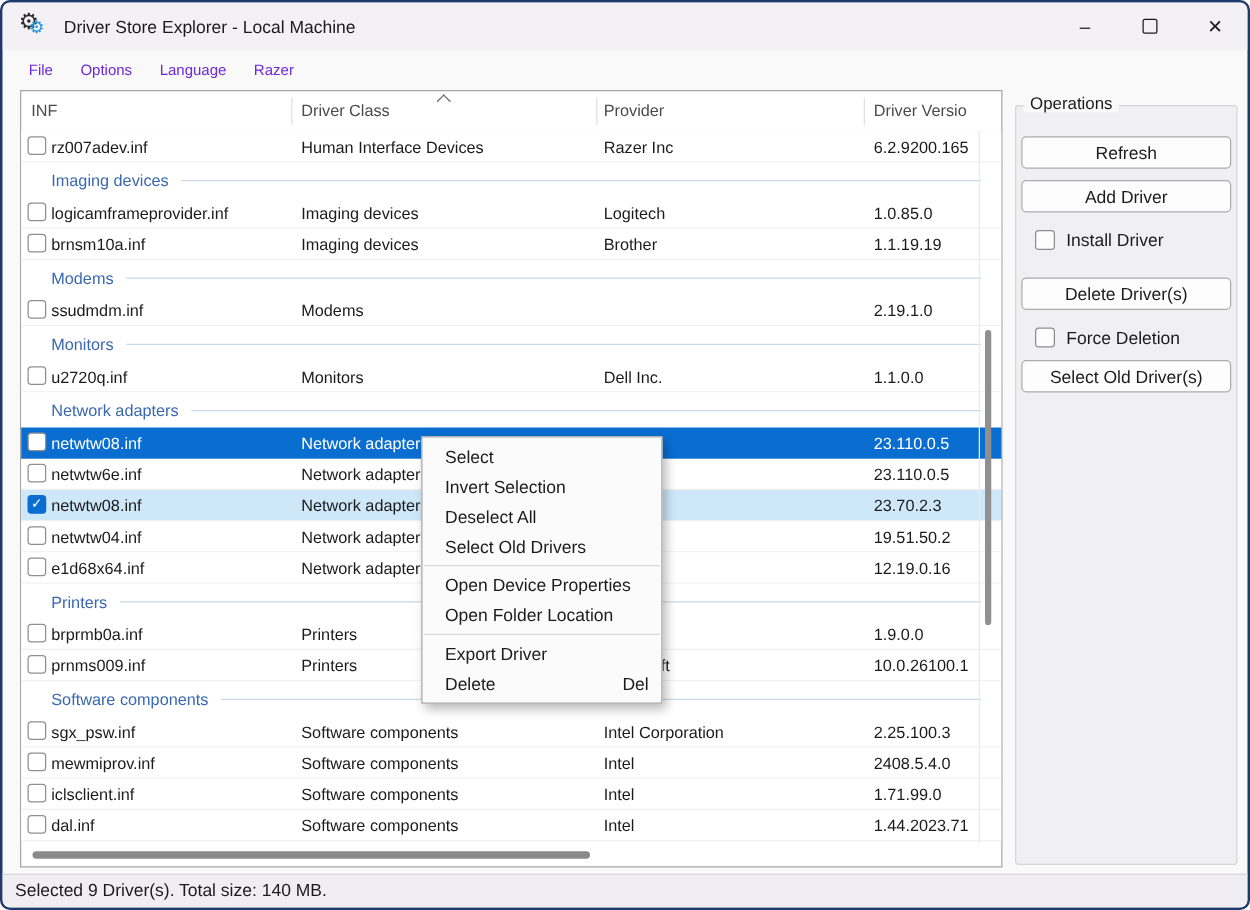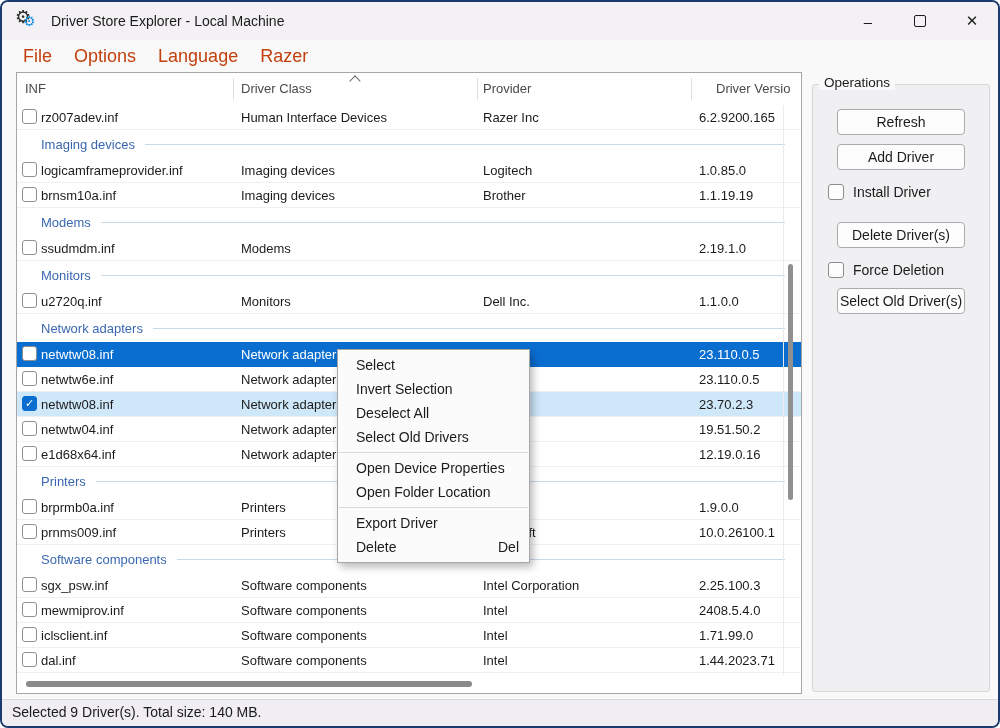--- a/index.html
+++ b/index.html
@@ -12,28 +12,28 @@
   .app-icon{position:relative;margin-left:14px;width:24px;height:24px;}
   .gear-dark{position:absolute;left:-1px;top:-3px;font-size:18px;color:#2d2d2d;}
   .gear-blue{position:absolute;left:7px;top:4px;font-size:14px;color:#1f96e0;}
   .title{margin-left:11px;font-size:14px;color:#1b1b1b;}
   .win-controls{margin-left:auto;display:flex;height:100%;}
   .win-btn{width:52px;display:flex;align-items:center;justify-content:center;font-size:15px;color:#1b1b1b;}
   .max-glyph{width:10px;height:10px;border:1.3px solid #1b1b1b;border-radius:2px;display:inline-block;}
 
   
   .menubar{position:absolute;top:38px;left:10px;height:32px;display:flex;align-items:center;}
-  .menu-item{padding:4px 11px;font-size:18px;color:#c2410c;}
+  .menu-item{padding:4px 11px;font-size:12px;color:#6d28d9;}
 
   
   .list-panel{position:absolute;left:14px;top:70px;width:786px;height:622px;background:#ffffff;
     border:1px solid #a6a6a6;box-sizing:border-box;}
   .grid-header{position:relative;height:32px;border-bottom:1px solid #e3e3e3;font-size:13px;color:#4a4a4a;}
   .hcol{position:absolute;top:8px;white-space:nowrap;}
-  .h-inf{left:8px;}.h-class{left:224px;}.h-provider{left:466px;}.h-version{left:682px;margin-left:17px;}
+  .h-inf{left:8px;}.h-class{left:224px;}.h-provider{left:466px;}.h-version{left:682px;}
   .hsep{position:absolute;top:5px;height:22px;width:1px;background:#e0e0e0;}
   .sep1{left:216px;}.sep2{left:460px;}.sep3{left:674px;}
   .sort-arrow{position:absolute;left:334px;top:4px;width:7px;height:7px;
     border-left:1.3px solid #6b6b6b;border-top:1.3px solid #6b6b6b;transform:rotate(45deg);}
   .grid-body{position:absolute;top:32px;left:0;right:0;}
   .grid-row{position:relative;height:25px;border-bottom:1px solid #f0f0f0;background:#fff;
     font-size:13px;color:#1b1b1b;box-sizing:border-box;}
   .grid-row.selected{background:var(--accent-blue,#0a6ed1);color:#ffffff;border-bottom-color:var(--accent-blue,#0a6ed1);}
   .grid-row.hl{background:var(--checked-row,#cfe8f9);}
   .cb{position:absolute;left:5px;top:4px;width:15px;height:15px;border:1px solid #8f8f8f;border-radius:3px;
@@ -65,21 +65,21 @@
     border-radius:3px;background:#f0eff1;box-sizing:border-box;}
   .ops-legend{position:absolute;top:-10px;left:6px;padding:0 5px;font-size:13.5px;color:#1b1b1b;
     background:var(--content-bg,#faf9fa);}
   #ops-controls{padding-top:24px;}
   #ops-controls>div:nth-child(2){margin-top:9px;}
   #ops-controls>div:nth-child(3){margin-top:12px;}
   #ops-controls>div:nth-child(4){margin-top:20px;}
   #ops-controls>div:nth-child(5){margin-top:12px;}
   #ops-controls>div:nth-child(6){margin-top:8px;}
   #ops-controls>div:nth-child(7){margin-top:9px;}
-  .op-btn{margin:0 auto;width:128px;height:26px;background:#fdfdfd;border:1px solid #ababab;border-radius:4px;
+  .op-btn{margin:0 auto;width:168px;height:26px;background:#fdfdfd;border:1px solid #ababab;border-radius:4px;
     font-size:14px;color:#1b1b1b;text-align:center;line-height:24px;box-sizing:border-box;}
   .op-check{display:flex;align-items:center;margin-left:15px;height:20px;font-size:14px;color:#1b1b1b;}
   .op-check .box{width:16px;height:16px;border:1px solid #8d8d8d;border-radius:3px;background:#fdfdfd;
     margin-right:9px;box-sizing:border-box;flex:none;}
 
   
   .statusbar{position:absolute;left:0;right:0;bottom:0;height:26px;background:var(--status-bg,#f0eef2);
     border-top:1px solid #d8d7d9;font-size:14px;line-height:25px;padding-left:10px;color:#1b1b1b;}
 </style>
 </head>

